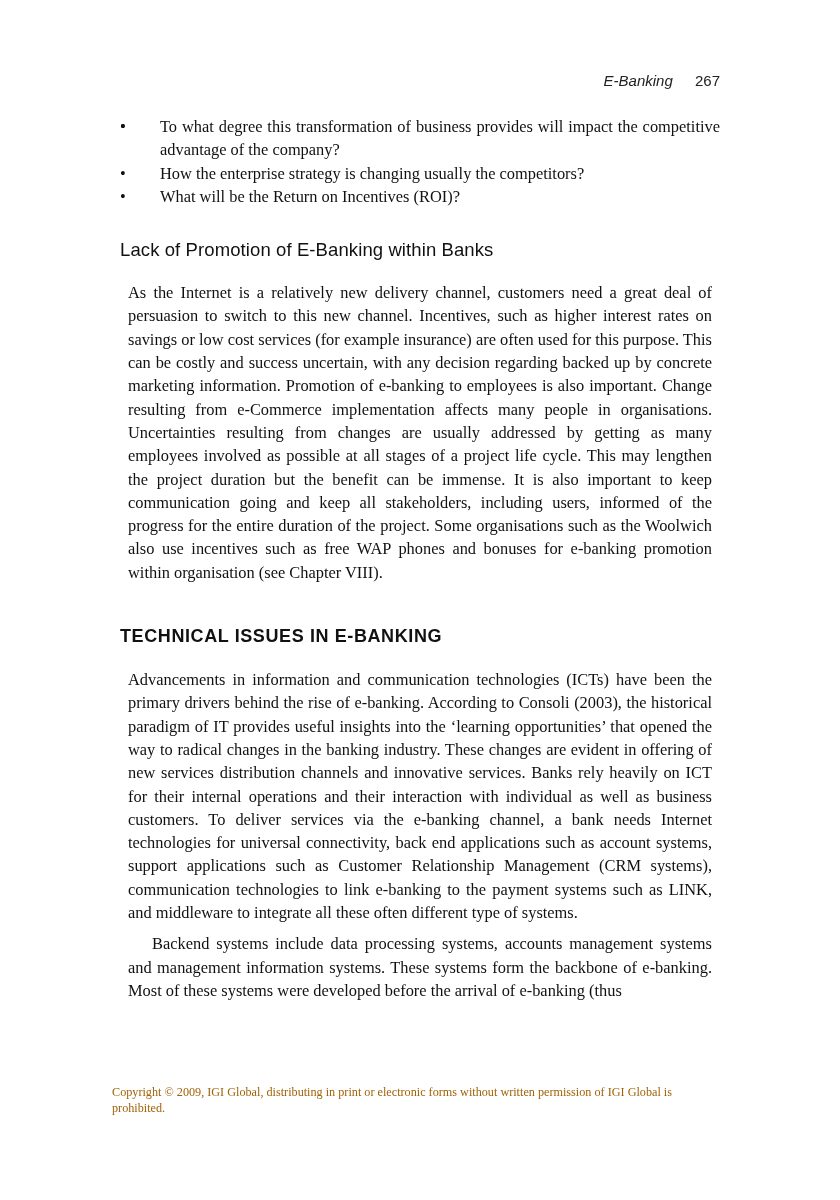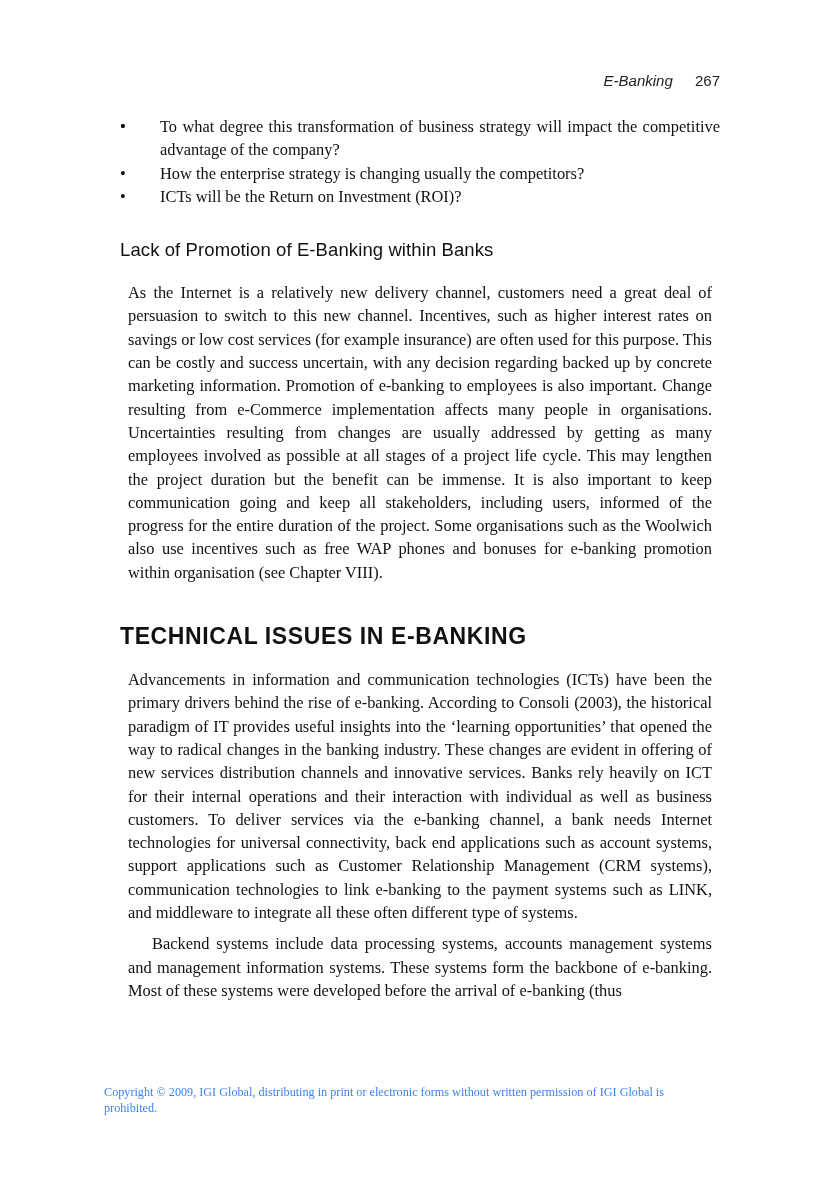--- a/index.html
+++ b/index.html
@@ -5,41 +5,41 @@
   html, body { margin: 0; padding: 0; background: #ffffff; }
   body { width: 840px; height: 1200px; position: relative; overflow: hidden; color: #111; }
   .page { position: absolute; left: 0; top: 0; width: 840px; height: 1064px; background: #fff; }
   .running-head { position: absolute; top: 72px; right: 120px; font-family: "Liberation Sans", sans-serif; font-size: 15px; color: #222; }
   .running-head .title { font-style: italic; margin-right: 18px; }
   .content { position: absolute; left: 120px; top: 115px; width: 600px; font-family: "Liberation Serif", serif; font-size: 16.4px; line-height: 23.3px; color: #111; }
   .bullets { list-style: none; margin: 0; padding: 0; }
   .bullets li { position: relative; padding-left: 40px; text-align: justify; }
   .bullets li .dot { position: absolute; left: 0; top: 0; }
   h2.sub { font-family: "Liberation Sans", sans-serif; font-weight: normal; font-size: 18.5px; margin: 30px 0 19px 0; line-height: 24px; letter-spacing: 0.1px; }
-  h2.sec { font-family: "Liberation Sans", sans-serif; font-weight: bold; font-size: 23px; margin: 40px 0 20px 0; line-height: 24px; letter-spacing: 0.6px; }
+  h2.sec { font-family: "Liberation Sans", sans-serif; font-weight: bold; font-size: 18px; margin: 40px 0 20px 0; line-height: 24px; letter-spacing: 0.6px; }
   p { margin: 8px; text-align: justify; }
   p.indent { text-indent: 24px; }
-  .footer { position: absolute; left: 104px; top: 1084px; width: 600px; font-family: "Liberation Serif", serif; font-size: 12.2px; line-height: 16px; color: #3b82f6; }
+  .footer { position: absolute; left: 112px; top: 1084px; width: 600px; font-family: "Liberation Serif", serif; font-size: 12.2px; line-height: 16px; color: #a16207; }
 </style>
 </head>
 <body>
 
 <div class="page">
 
   <div class="running-head">
     <span class="title">E-Banking</span>
     <span class="pnum">267</span>
   </div>
 
   <div class="content">
     <ul class="bullets">
       <li><span class="dot">•</span></li>
-      <li><span class="dot">•</span><span>To what degree this transformation of business strategy will impact the competitive advantage of the company?</span></li>
+      <li><span class="dot">•</span><span>To what degree this transformation of business provides will impact the competitive advantage of the company?</span></li>
       <li><span class="dot">•</span><span>How the enterprise strategy is changing usually the competitors?</span></li>
-      <li><span class="dot">•</span><span>ICTs will be the Return on Investment (ROI)?</span></li>
+      <li><span class="dot">•</span><span>What will be the Return on Incentives (ROI)?</span></li>
     </ul>
 
     <h2 class="sub">Lack of Promotion of E-Banking within Banks</h2>
     <p>As the Internet is a relatively new delivery channel, customers need a great deal of persuasion to switch to this new channel. Incentives, such as higher interest rates on savings or low cost services (for example insurance) are often used for this purpose. This can be costly and success uncertain, with any decision regarding backed up by concrete marketing information. Promotion of e-banking to employees is also important. Change resulting from e-Commerce implementation affects many people in organisations. Uncertainties resulting from changes are usually addressed by getting as many employees involved as possible at all stages of a project life cycle. This may lengthen the project duration but the benefit can be immense. It is also important to keep communication going and keep all stakeholders, including users, informed of the progress for the entire duration of the project. Some organisations such as the Woolwich also use incentives such as free WAP phones and bonuses for e-banking promotion within organisation (see Chapter VIII).</p>
 
     <h2 class="sec">TECHNICAL ISSUES IN E-BANKING</h2>
     <p>Advancements in information and communication technologies (ICTs) have been the primary drivers behind the rise of e-banking. According to Consoli (2003), the historical paradigm of IT provides useful insights into the ‘learning opportunities’ that opened the way to radical changes in the banking industry. These changes are evident in offering of new services distribution channels and innovative services. Banks rely heavily on ICT for their internal operations and their interaction with individual as well as business customers. To deliver services via the e-banking channel, a bank needs Internet technologies for universal connectivity, back end applications such as account systems, support applications such as Customer Relationship Management (CRM systems), communication technologies to link e-banking to the payment systems such as LINK, and middleware to integrate all these often different type of systems.</p>
     <p class="indent">Backend systems include data processing systems, accounts management systems and management information systems. These systems form the backbone of e-banking. Most of these systems were developed before the arrival of e-banking (thus</p>
   </div>
 

